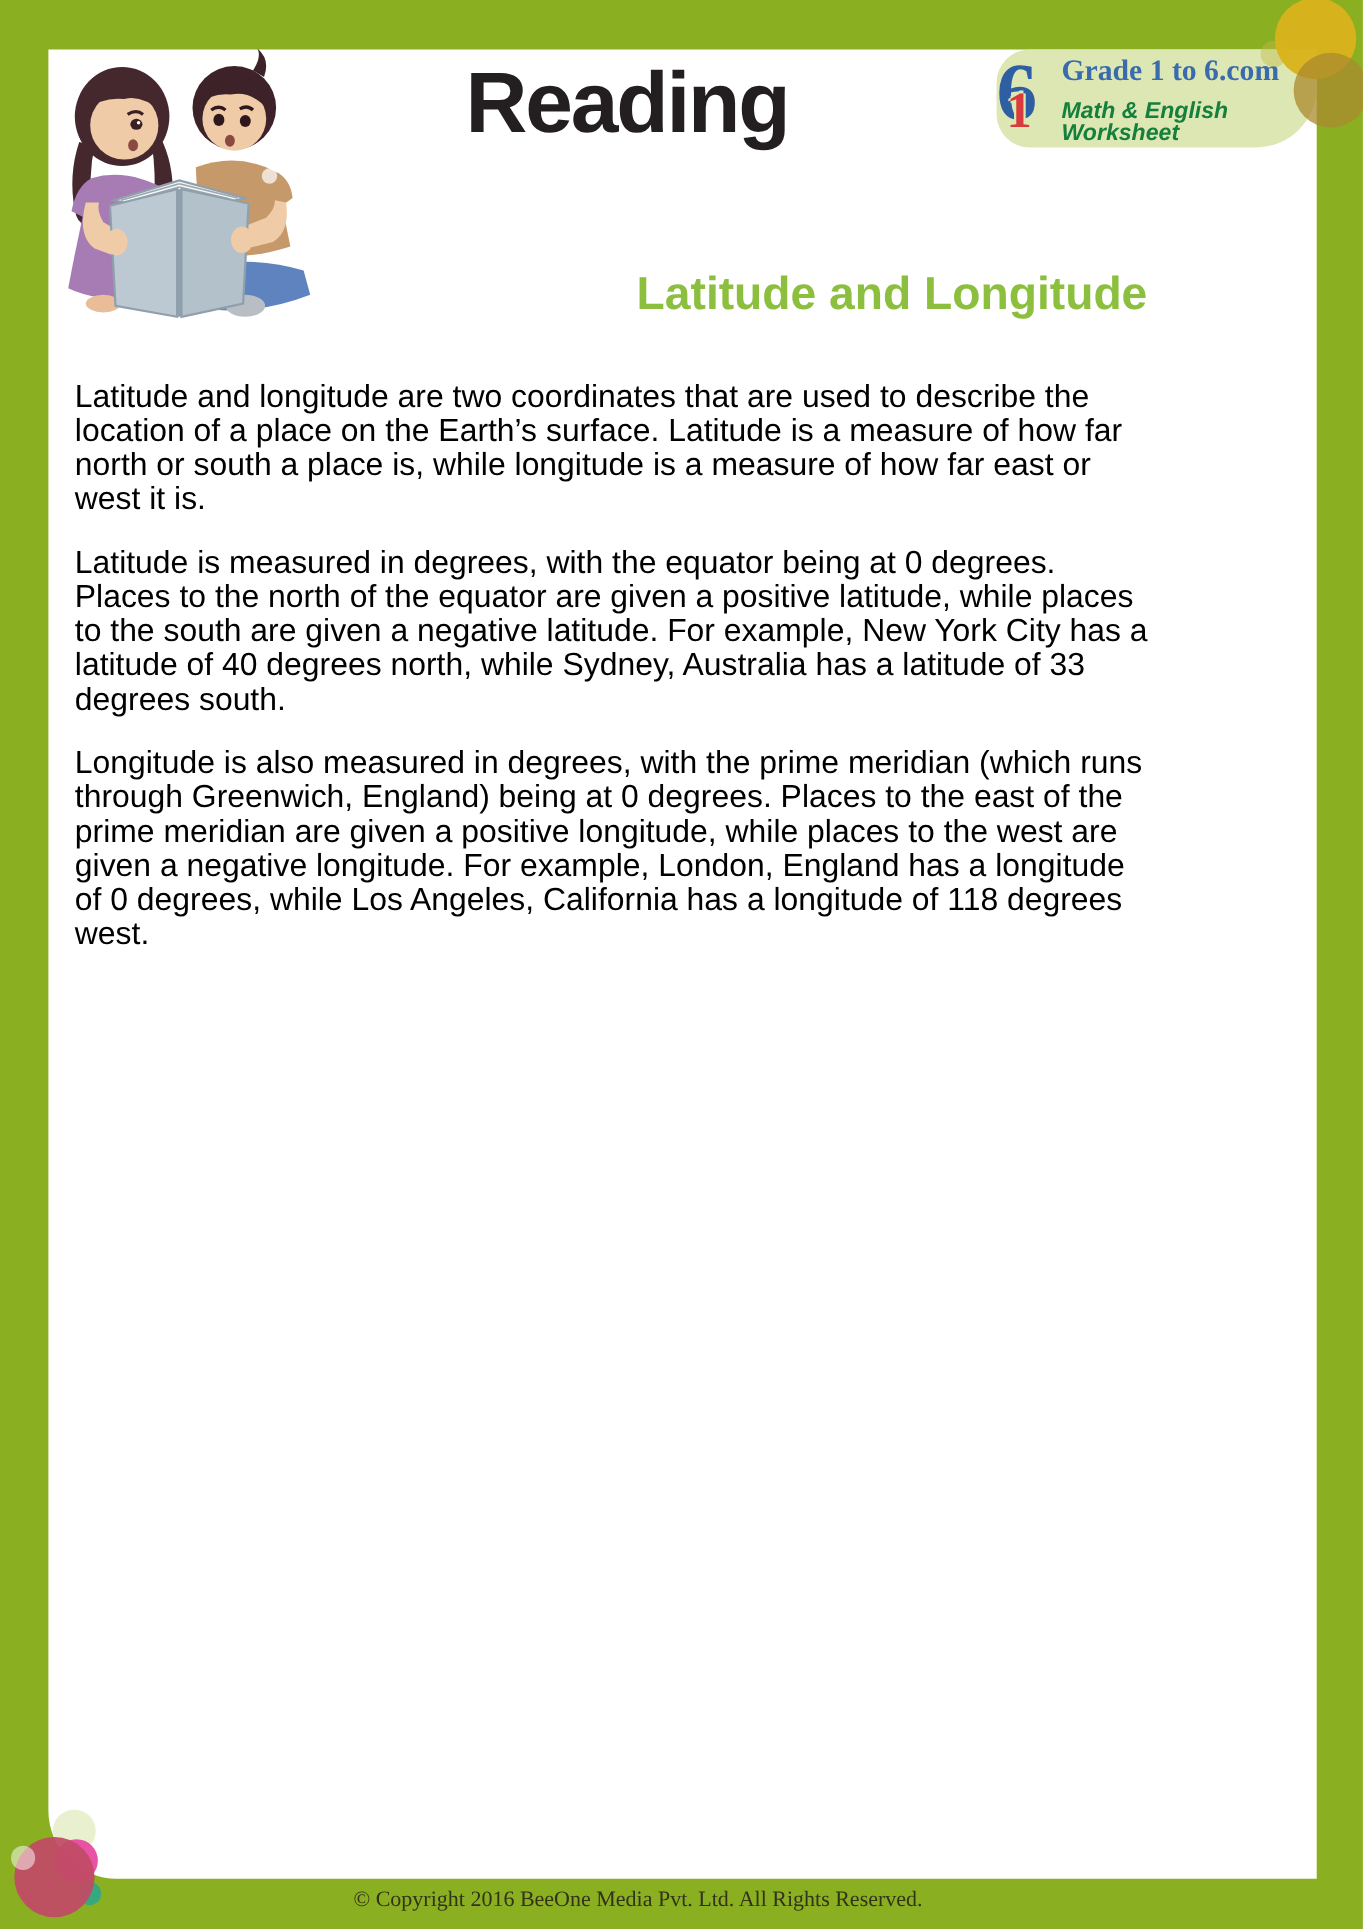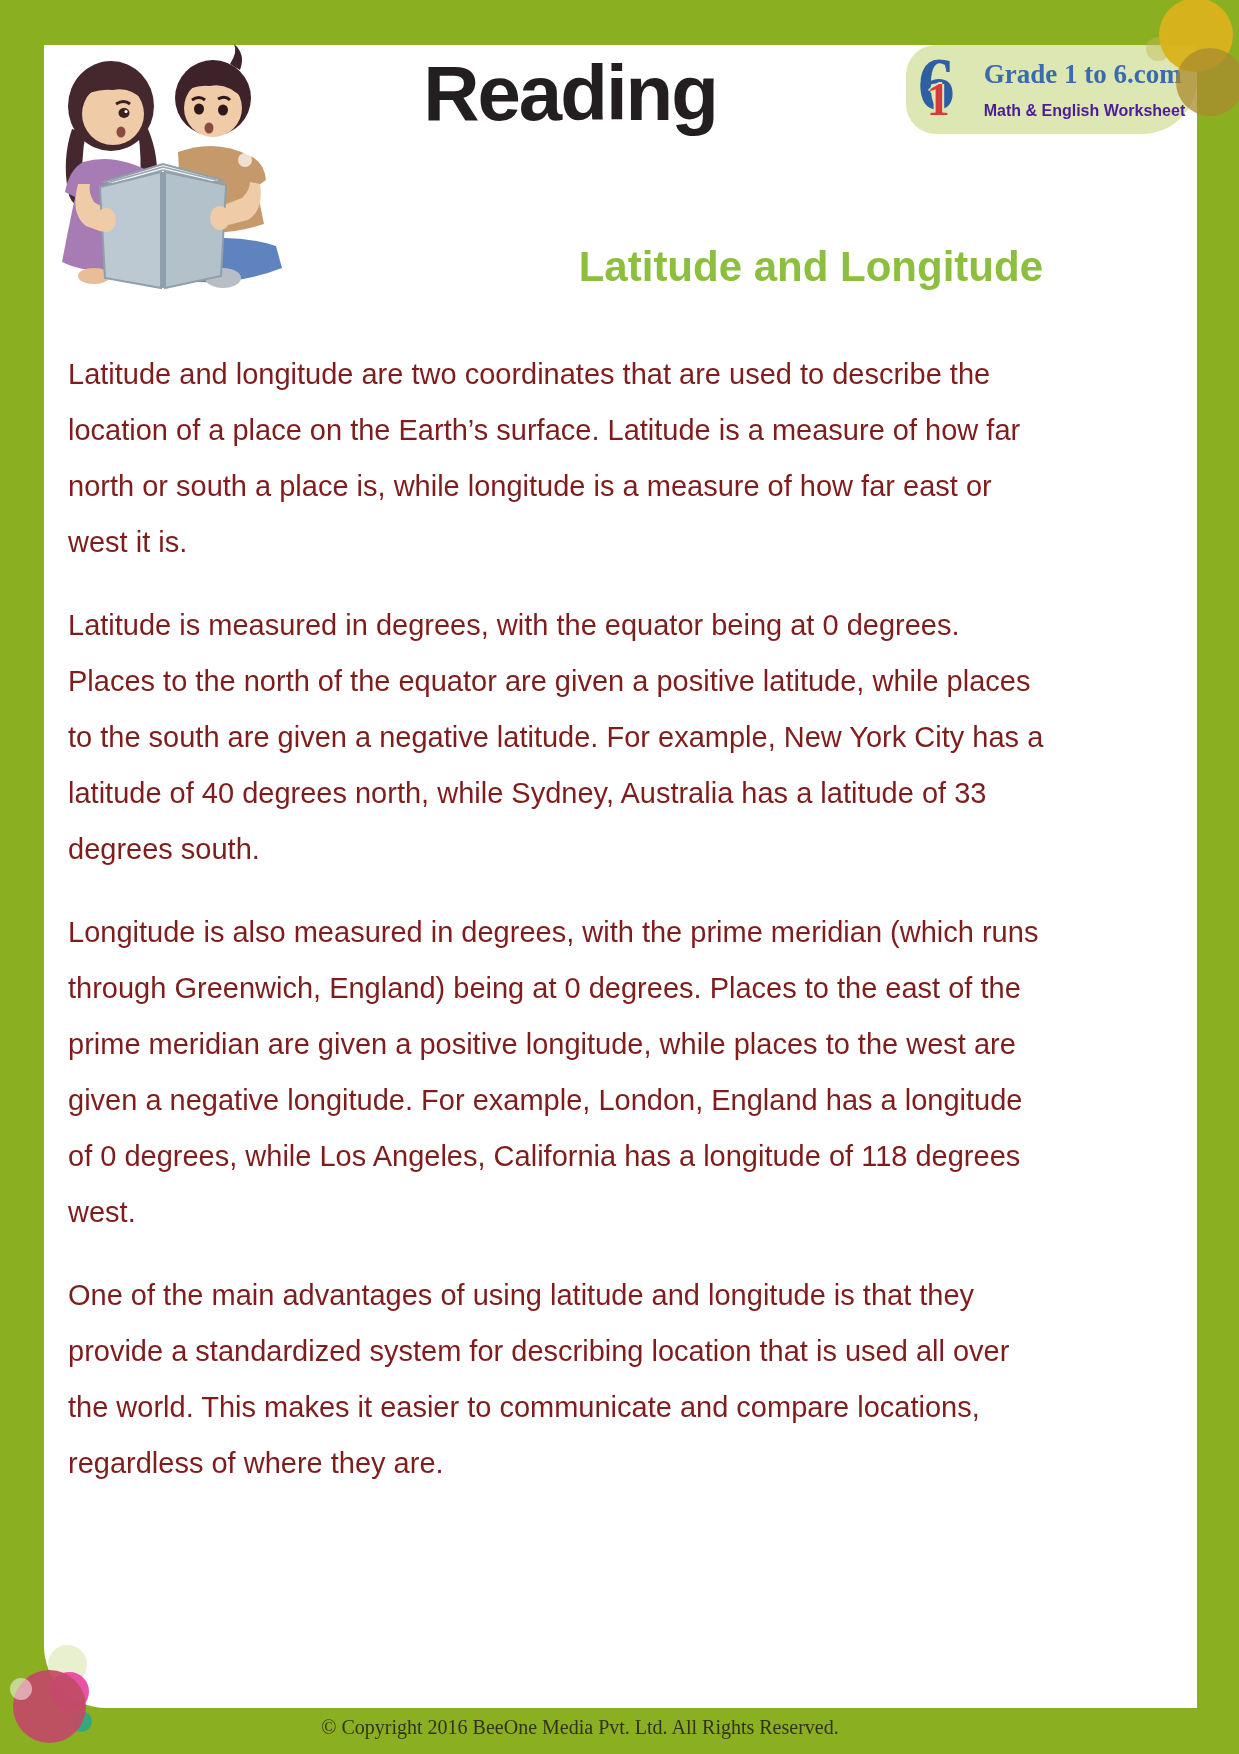--- a/index.html
+++ b/index.html
@@ -64,41 +64,41 @@
     font-family: "Liberation Serif", serif;
     font-weight: 700; font-size: 46px; color: #d93a3c; line-height: 46px;
     text-shadow: -2px 0 0 #dde7b3, 2px 0 0 #dde7b3, 0 -2px 0 #dde7b3, 0 2px 0 #dde7b3;
   }
   .logo-text { display: flex; flex-direction: column; gap: 12px; }
   .logo-site {
     font-family: "Liberation Serif", serif;
     font-weight: 700; font-size: 27px; color: #3a6cad; line-height: 30px;
   }
   .logo-tagline {
-    font-weight: 700; font-size: 16px; color: #4c1d95; line-height: 20px;
+    font-weight: 700; font-size: 21px; color: #15803d; line-height: 20px; font-style: italic;
   }
 
   
   .subtitle {
     position: absolute;
     left: 68px; top: 243px;
     width: 975px;
     text-align: right;
     font-weight: 800;
     font-size: 42px;
     color: #8cbf3d;
   }
 
   .article {
     position: absolute;
     left: 68px; top: 346px;
     width: 978px;
     font-size: 29px;
-    line-height: 56px;
-    color: #7f1d1d;
+    line-height: 31px;
+    color: #000000;
   }
   .article p { margin-bottom: 27px; }
 
   
   .footer-copyright {
     position: absolute;
     left: 0; top: 1716px;
     width: 1160px;
     text-align: center;
     font-family: "Liberation Serif", serif;
@@ -203,21 +203,20 @@
       <span class="logo-tagline">Math &amp; English Worksheet</span>
     </div>
   </div>
 
   <div class="subtitle">Latitude and Longitude</div>
 
   <div class="article">
     <p>Latitude and longitude are two coordinates that are used to describe the location of a place on the Earth’s surface. Latitude is a measure of how far north or south a place is, while longitude is a measure of how far east or west it is.</p>
     <p>Latitude is measured in degrees, with the equator being at 0 degrees. Places to the north of the equator are given a positive latitude, while places to the south are given a negative latitude. For example, New York City has a latitude of 40 degrees north, while Sydney, Australia has a latitude of 33 degrees south.</p>
     <p>Longitude is also measured in degrees, with the prime meridian (which runs through Greenwich, England) being at 0 degrees. Places to the east of the prime meridian are given a positive longitude, while places to the west are given a negative longitude. For example, London, England has a longitude of 0 degrees, while Los Angeles, California has a longitude of 118 degrees west.</p>
-    <p>One of the main advantages of using latitude and longitude is that they provide a standardized system for describing location that is used all over the world. This makes it easier to communicate and compare locations, regardless of where they are.</p>
   </div>
 
   <div class="circle c-olive-sm"></div>
   <div class="circle c-yellow-lg"></div>
   <div class="circle c-mustard"></div>
 
   <div class="circle c-palegreen"></div>
   <div class="circle c-magenta"></div>
   <div class="circle c-teal"></div>
   <div class="circle c-crimson"></div>

